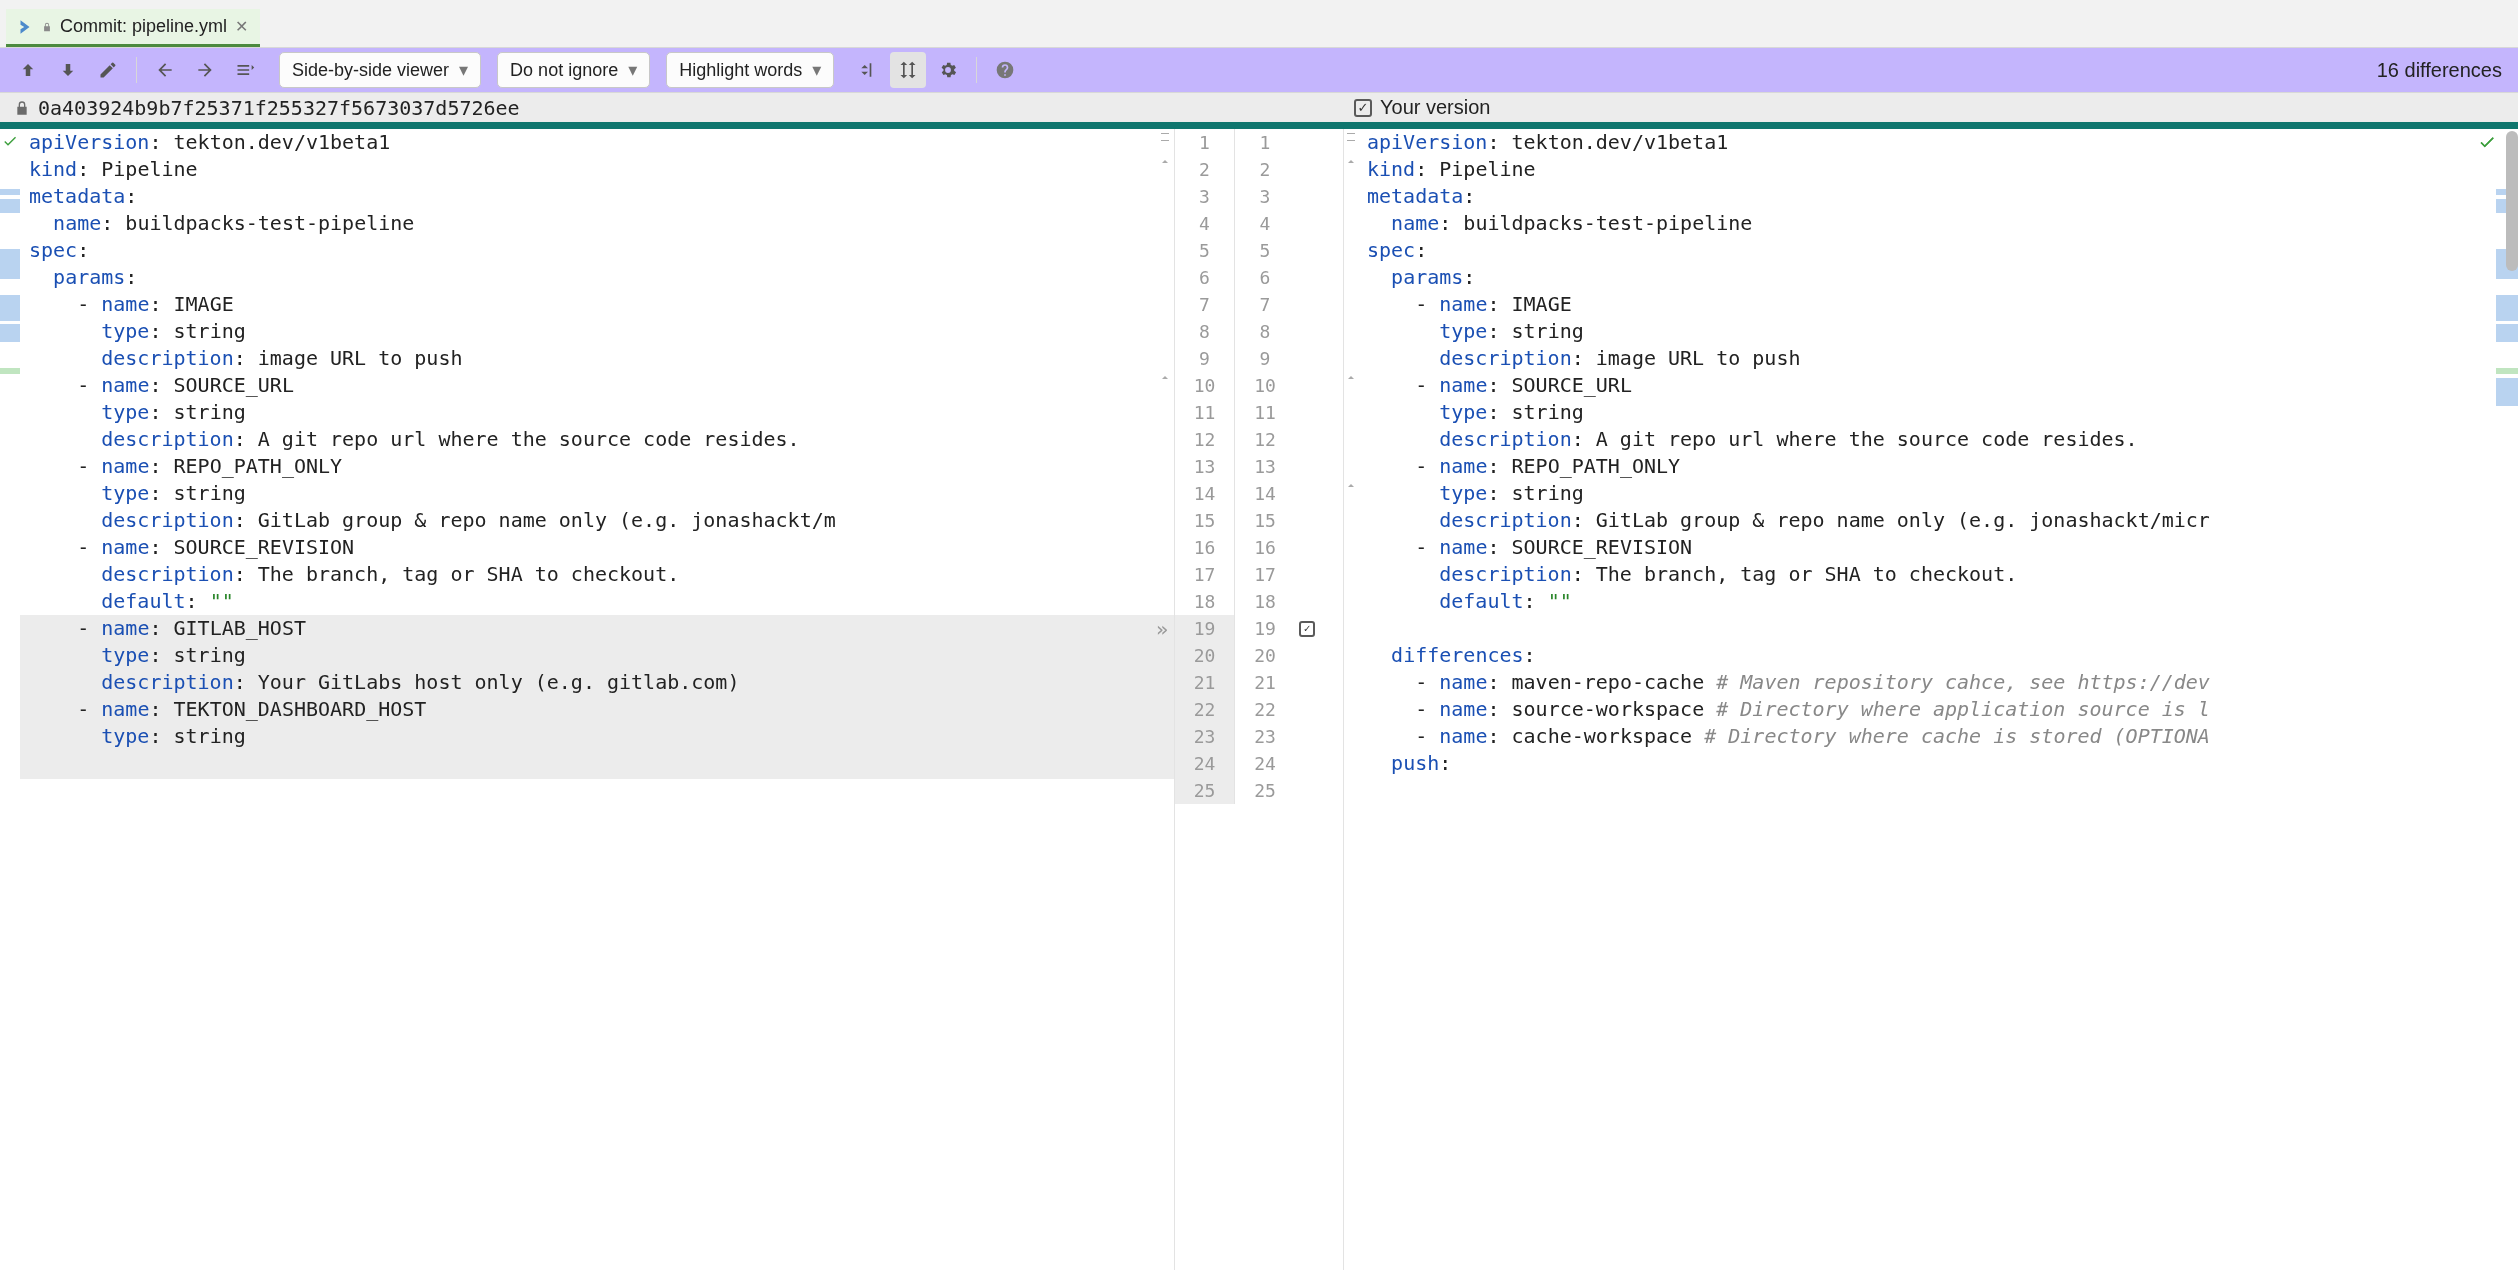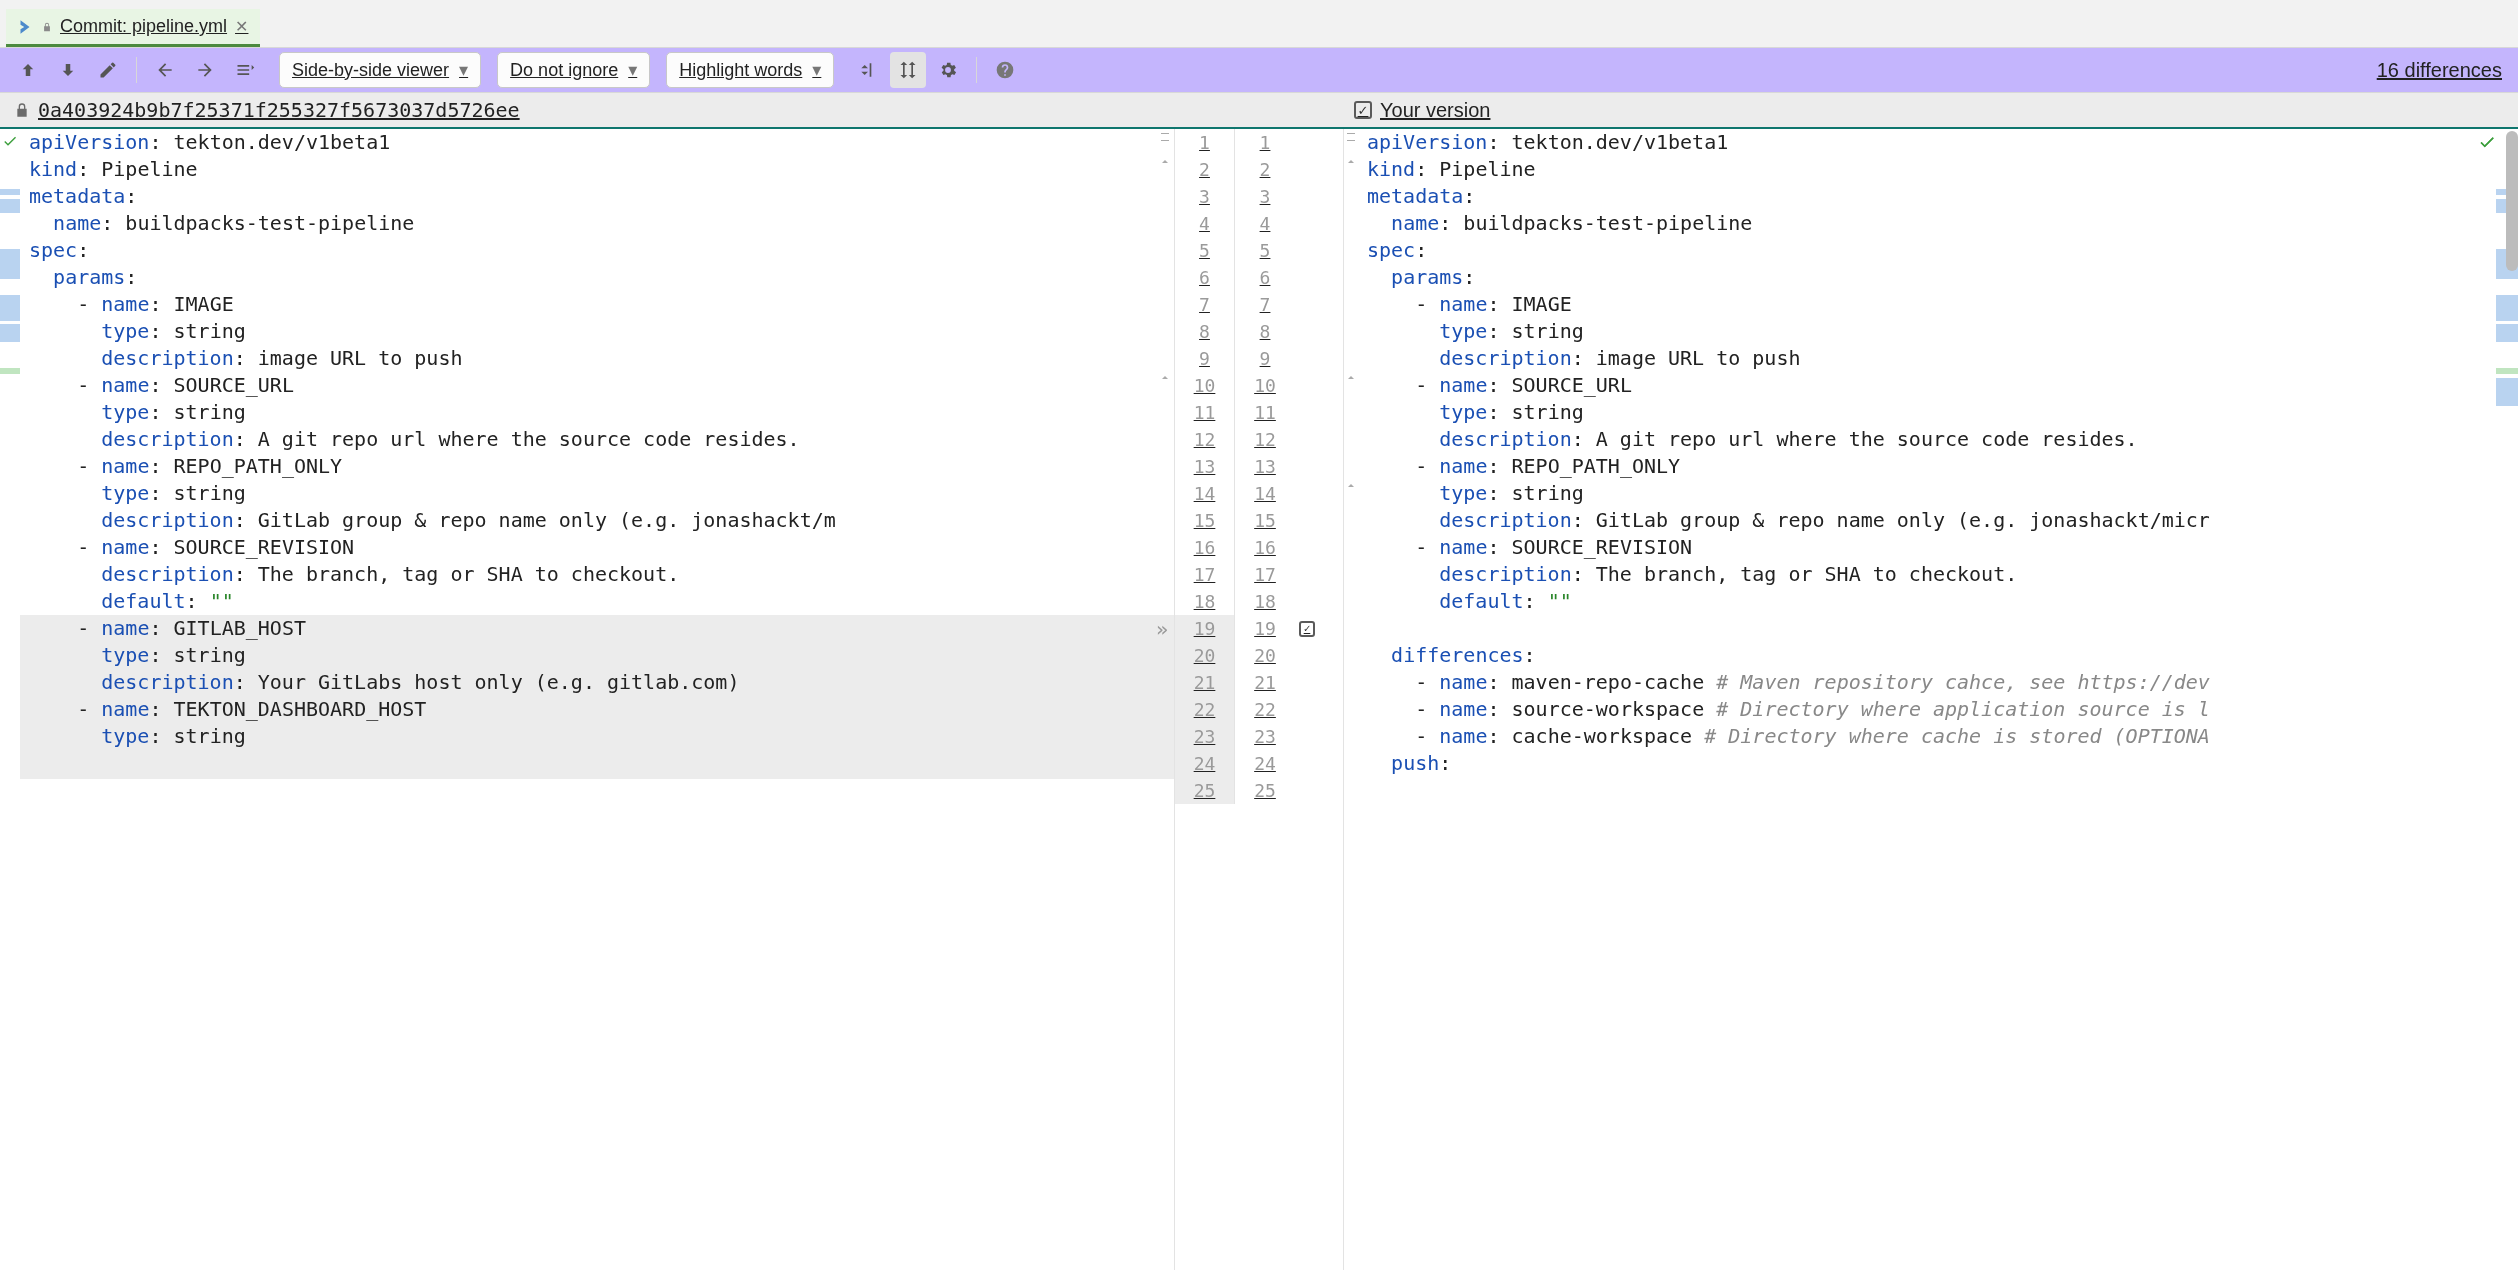--- a/index.html
+++ b/index.html
@@ -1,37 +1,37 @@
 <!DOCTYPE html>
 <html><head>
 <meta charset="utf-8">
 <style>
   * { margin: 0; padding: 0; box-sizing: border-box; }
   html, body { width: 100%; height: 100%; font-family: -apple-system, BlinkMacSystemFont, "Segoe UI", sans-serif; font-size: 19px; color: #222; background:#fff; }
   svg { display:block; }
-  .root { display:flex; flex-direction:column; height:100%;text-decoration:underline; }
+  .root { display:flex; flex-direction:column; height:100%; }
 
   
   .tab-bar { height:48px; background:#f2f2f2; border-bottom:1px solid #d8d8d8; display:flex; align-items:flex-end; padding-left:6px; }
   .tab { display:flex; align-items:center; gap:8px; padding:7px 12px 7px 10px; background:#e8f5e4; border-bottom:3px solid #4c8a3f; position:relative; }
   .tab .label { font-size:18px; color:#222; }
   .tab .close { color:#777; font-size:16px; }
   .lock-small { width:10px; height:10px; }
 
   
   .toolbar { height:45px; border-bottom:1px solid #d8d8d8; display:flex; align-items:center; padding:0 10px; gap:4px; background:#c4b5fd; }
   .tb-btn { width:36px; height:36px; display:flex; align-items:center; justify-content:center; border-radius:4px; color:#555; }
   .tb-sep { width:1px; height:26px; background:#d8d8d8; margin:0 6px; }
   .tb-dd { display:flex; align-items:center; gap:10px; padding:6px 12px; border:1px solid #c8c8c8; border-radius:5px; background:#fcfcfc; font-size:18px; color:#222; }
   .tb-dd .caret { color:#777; }
   .tb-spacer { flex:1; }
   .tb-text { font-size:20px; color:#222; padding-right:6px; }
 
   
-  .header-row { display:flex; height:36px; background:#ececec; border-bottom:2px solid #0f766e; align-items:center; font-size:20px; }
+  .header-row { display:flex; height:36px; background:#ececec; border-bottom:7px solid #0f766e; align-items:center; font-size:20px; }
   .header-left { display:flex; align-items:center; flex:1; padding-left:14px; gap:8px; }
   .header-right { display:flex; align-items:center; flex:1; padding-left:6px; gap:8px; }
   .commit-hash { font-family: ui-monospace, SFMono-Regular, Menlo, Monaco, monospace; }
   .chk { width:18px; height:18px; border:2px solid #5a5a5a; border-radius:3px; display:flex; align-items:center; justify-content:center; color:#333; font-size:13px; line-height:1; }
 
   
   .diff-body { flex:1; display:flex; position:relative; overflow:hidden; font-family: ui-monospace, SFMono-Regular, Menlo, Monaco, monospace; font-size:20px; line-height:27px; }
   .side { position:relative; flex:1; overflow:hidden; }
   .gutter-strip { position:absolute; left:0; top:0; width:20px; height:100%; background:#fff; z-index:2; }
   .marker-col { display:flex; flex-direction:column; width:100%; }

